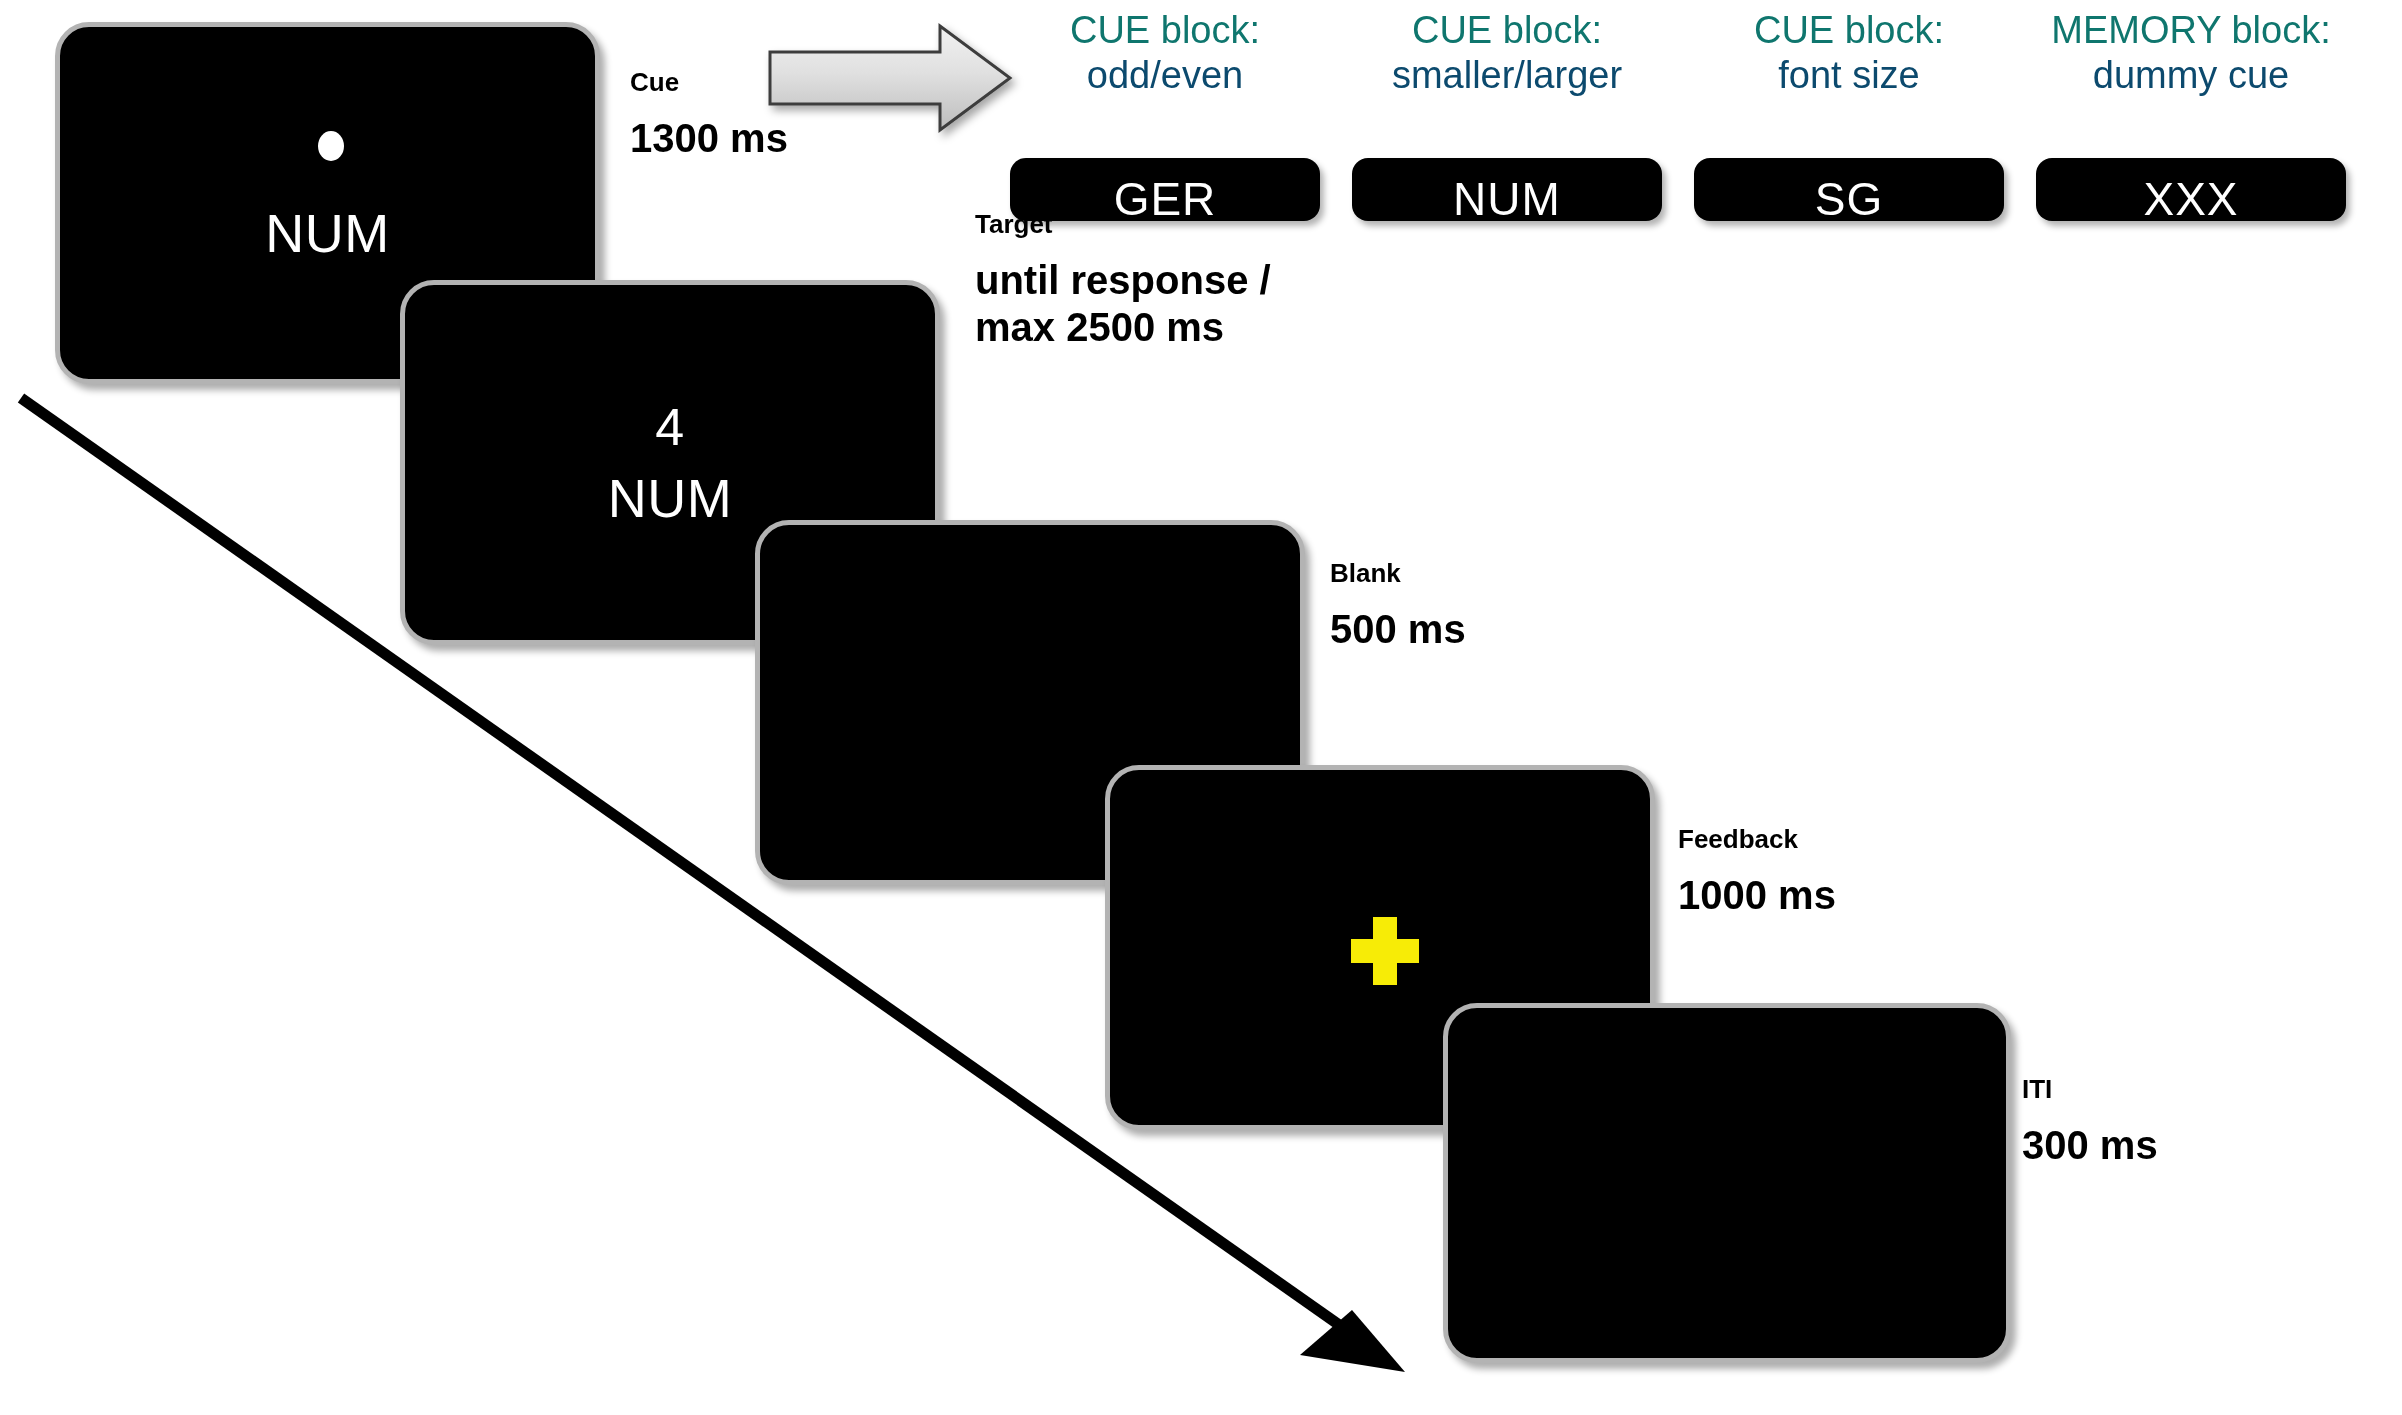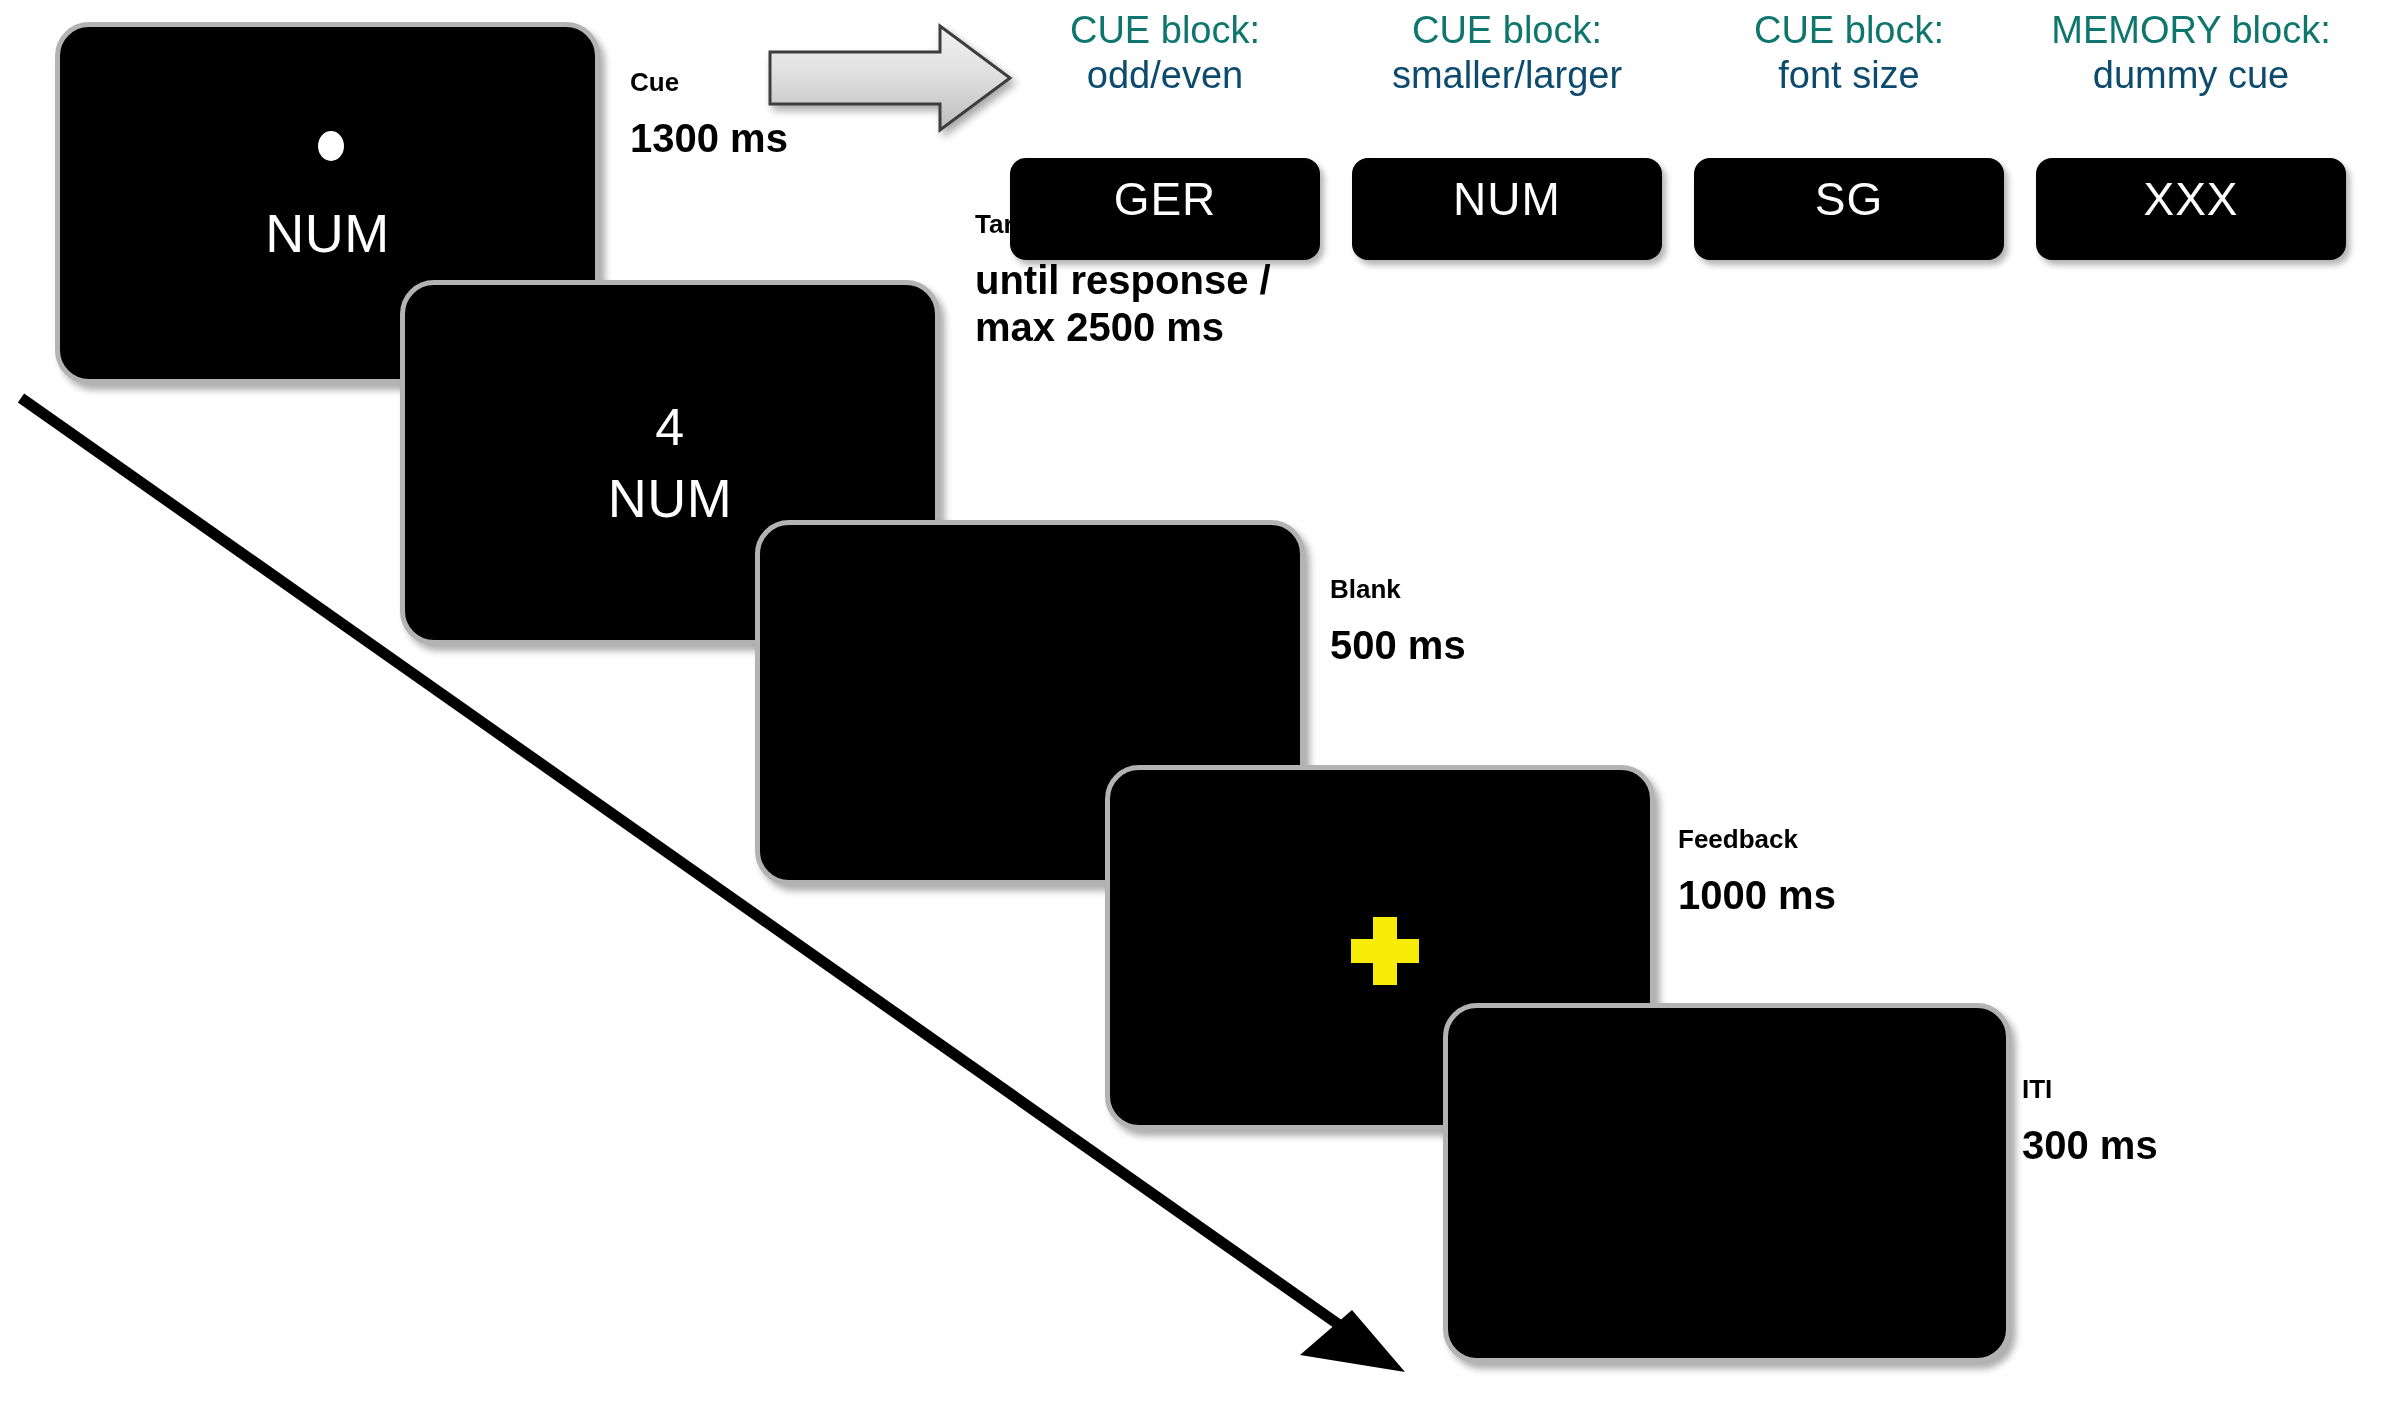--- a/index.html
+++ b/index.html
@@ -108,21 +108,21 @@
     font-size: 38px;
     color: #0c4a6e;
     line-height: 1.18;
     white-space: nowrap;
   }
   .cue-badge {
     position: absolute;
     top: 150px;
     left: 0;
     width: 310px;
-    height: 102px;
+    height: 63px;
     background: #000000;
     border-radius: 16px;
     box-shadow: 4px 5px 6px rgba(0,0,0,0.3);
     color: #ffffff;
     font-size: 46px;
     line-height: 82px;
     text-align: center;
     letter-spacing: 1px;
   }
 
@@ -189,21 +189,21 @@
     <span class="ttl">Cue</span>
     <span class="sub">1300 ms</span>
   </div>
 
   <div class="stage-label" style="left:975px; top:190px; z-index:100;">
     <span class="ttl">Target</span>
     <span class="sub">until response /
 max 2500 ms</span>
   </div>
 
-  <div class="stage-label" style="left:1330px; top:555px; z-index:100;">
+  <div class="stage-label" style="left:1330px; top:539px; z-index:100;">
     <span class="ttl">Blank</span>
     <span class="sub">500 ms</span>
   </div>
 
   <div class="stage-label" style="left:1678px; top:805px; z-index:100;">
     <span class="ttl">Feedback</span>
     <span class="sub">1000 ms</span>
   </div>
 
   <div class="stage-label" style="left:2022px; top:1055px; z-index:100;">

